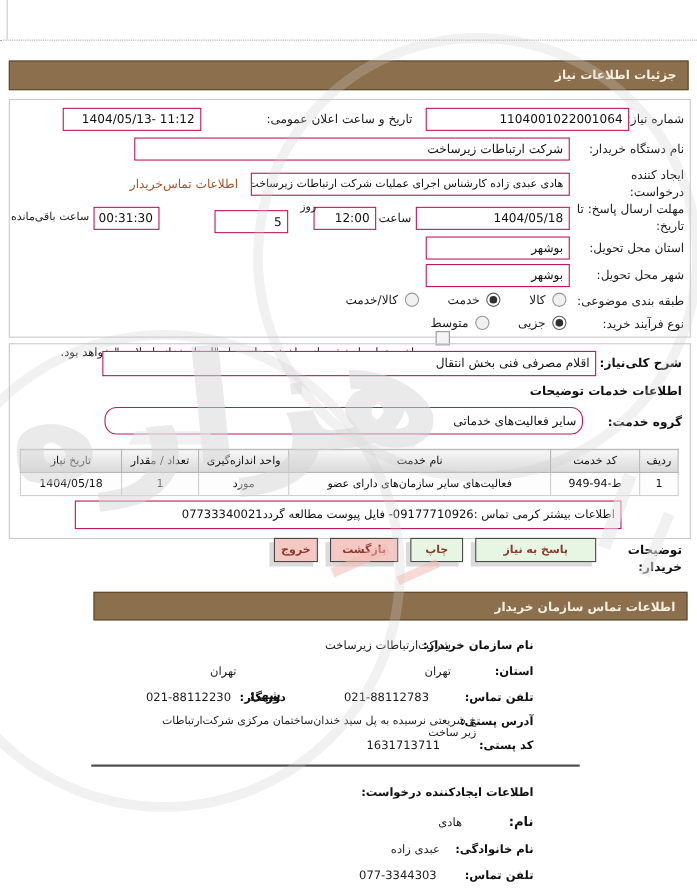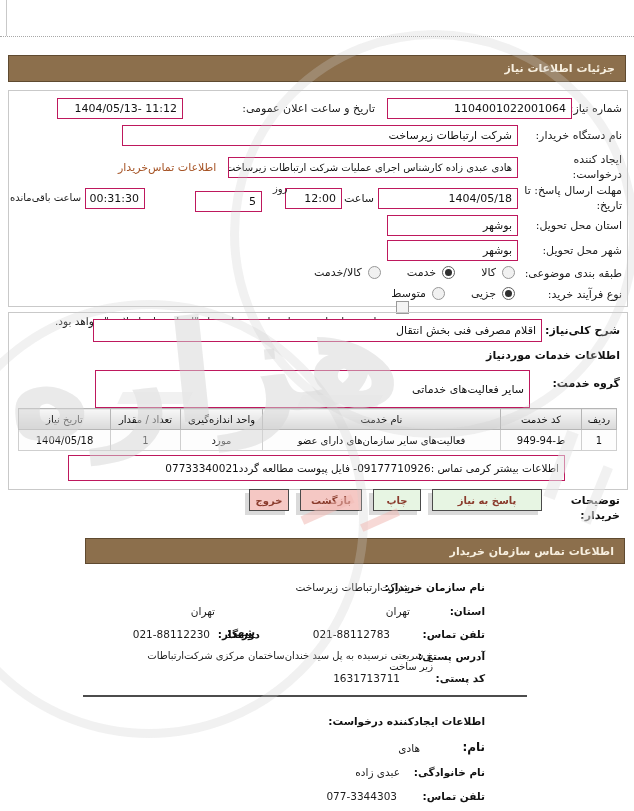--- a/index.html
+++ b/index.html
@@ -139,24 +139,24 @@
       <span style="font-size:10.5px;margin-top:28px;">پرداخت تمام یا بخشی از مبلغ خرید،از محل "اسناد خزانه اسلامی" خواهد بود.</span>
     </div>
 
     <div class="fieldset" style="left:8px;top:312px;width:618px;height:176px;"></div>
 
     <div class="blbl abs" style="right:14px;top:324px;">شرح کلی‌نیاز:</div>
     <div class="box" style="right:92px;top:319px;width:449px;height:23px;">
       <span>اقلام مصرفی فنی بخش انتقال</span>
     </div>
 
-    <div class="blbl abs" style="right:14px;top:349px;">اطلاعات خدمات موردنیاز</div>
+    <div class="blbl abs" style="right:14px;top:349px;">اطلاعات خدمات توضیحات</div>
 
     <div class="blbl abs" style="right:14px;top:377px;">گروه خدمت:</div>
-    <div class="box" style="right:104px;top:370px;width:435px;height:38px;">
+    <div class="box" style="right:104px;top:370px;width:435px;height:25px;border-radius:11px;">
       <span>سایر فعالیت‌های خدماتی</span>
     </div>
 
     <table class="svc">
       <colgroup>
         <col style="width:35px">
           <col style="width:81px">
           <col style="width:238px">
         <col style="width:82px">
           <col style="width:70px">

